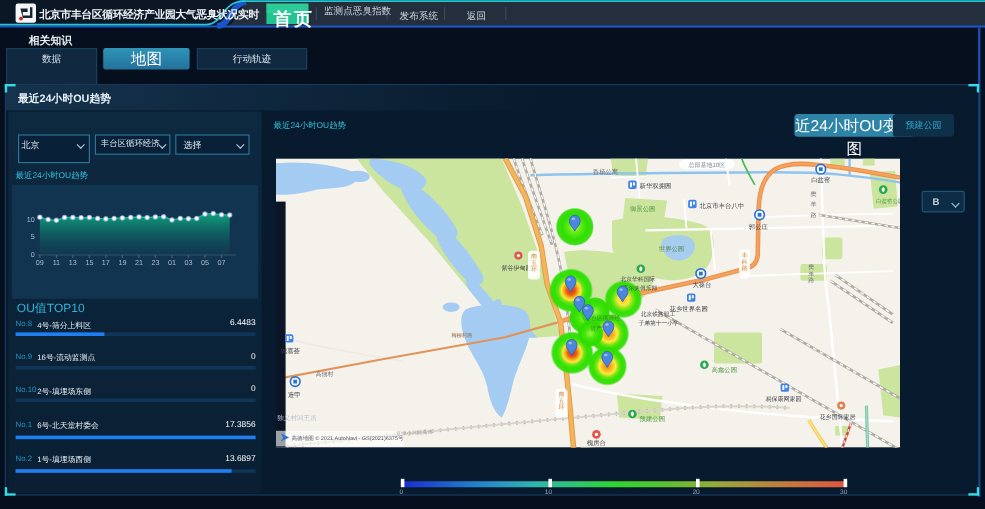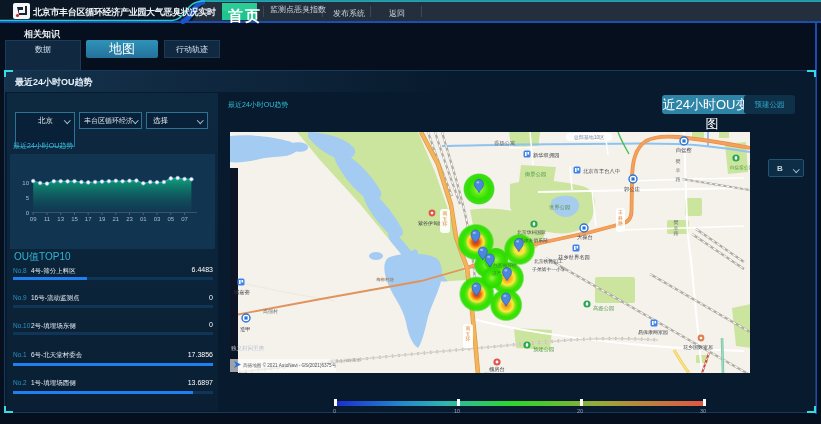--- a/index.html
+++ b/index.html
@@ -29,34 +29,34 @@
 </svg>
 <div class="abs" style="left:33px;top:6px;width:145px;font-size:9px;font-weight:bold;color:#eef3f8;letter-spacing:-0.3px;white-space:nowrap">北京市丰台区循环经济产业园大气恶臭状况实时</div>
 <div class="abs" style="left:228px;top:7px;font-size:15px;font-weight:bold;color:#fff;letter-spacing:2px">首页</div>
 <div class="abs" style="left:270px;top:4px;font-size:8px;color:#cdd5de">监测点恶臭指数</div>
 <div class="abs" style="left:333px;top:8px;font-size:8px;color:#cdd5de">发布系统</div>
 <div class="abs" style="left:389px;top:8px;font-size:8px;color:#cdd5de">返回</div>
 
 <div class="abs" style="left:24px;top:28px;font-size:9px;font-weight:bold;color:#e9eff5">相关知识</div>
 <div class="abs" style="left:5px;top:40px;width:76px;height:32px;background:#102940;border:1px solid #1a3c5a;color:#d5e4f0;font-size:8px;text-align:center;line-height:17px">数据</div>
 <div class="abs" style="left:86px;top:40px;width:72px;height:18px;background:linear-gradient(180deg,#2f93b8,#24719b);border-radius:2px;color:#fff;font-size:13px;text-align:center;line-height:18px">地图</div>
-<div class="abs" style="left:164px;top:40px;width:56px;height:18px;background:#102940;border:1px solid #1a3c5a;color:#d5e4f0;font-size:8px;text-align:center;line-height:17px">行动轨迹</div>
+<div class="abs" style="left:164px;top:40px;width:92px;height:18px;background:#102940;border:1px solid #1a3c5a;color:#d5e4f0;font-size:8px;text-align:center;line-height:17px">行动轨迹</div>
 
 <div class="abs" style="left:815px;top:22.5px;width:1.6px;height:391px;background:#1a4db0"></div>
 
 <div class="abs" style="left:4px;top:70px;width:812px;height:343px;background:#081a2d;border:1px solid #16395c"></div>
 <div class="abs" style="left:5px;top:71px;width:450px;height:21px;background:linear-gradient(90deg,#15334d,rgba(10,26,45,0))"></div>
 <div class="abs" style="left:15px;top:76px;font-size:9px;font-weight:bold;color:#e8f2fa">最近24小时OU趋势</div>
 <div class="abs" style="left:4px;top:70px;width:9px;height:7px;border-left:2px solid #35dce8;border-top:2px solid #35dce8"></div>
 <div class="abs" style="left:807px;top:70px;width:9px;height:7px;border-right:2px solid #35dce8;border-top:2px solid #35dce8"></div>
 <div class="abs" style="left:807px;top:406px;width:9px;height:7px;border-right:2px solid #35dce8;border-bottom:2px solid #35dce8"></div>
 <div class="abs" style="left:4px;top:406px;width:9px;height:7px;border-left:2px solid #35dce8;border-bottom:2px solid #35dce8"></div>
 
 <div class="abs" style="left:7px;top:93px;width:211px;height:318px;background:linear-gradient(180deg,#0d2940,#0a1f33)"></div>
-<div class="abs" style="left:15px;top:112px;width:60px;height:35px;background:#092138;border:1px solid #2c7396;color:#dfe9f2;font-size:7.5px;line-height:15px;padding-left:22px">北京<i class="chev"></i></div>
+<div class="abs" style="left:15px;top:112px;width:60px;height:24px;background:#092138;border:1px solid #2c7396;color:#dfe9f2;font-size:7.5px;line-height:15px;padding-left:2px">北京<i class="chev"></i></div>
 <div class="abs" style="left:79px;top:112px;width:63px;height:17px;background:#092138;border:1px solid #2c7396;color:#dfe9f2;font-size:7.5px;line-height:15px;padding-left:4px;white-space:nowrap;overflow:hidden;font-size:7px">丰台区循环经济<i class="chev" style="right:3.5px"></i></div>
 <div class="abs" style="left:146px;top:112px;width:62px;height:17px;background:#092138;border:1px solid #2c7396;color:#dfe9f2;font-size:7.5px;line-height:15px;padding-left:6px">选择<i class="chev"></i></div>
 <div class="abs" style="left:13px;top:141px;font-size:7px;color:#35c0dc">最近24小时OU趋势</div>
 <div class="abs" style="left:10px;top:154px;width:205px;height:95px;background:#113450"></div>
 <svg class="abs" style="left:10px;top:154px" width="205" height="95" viewBox="0 0 205 95">
   <defs>
     <linearGradient id="ag" x1="0" y1="0" x2="0" y2="1">
       <stop offset="0" stop-color="#0ea57c" stop-opacity=".97"></stop>
       <stop offset="1" stop-color="#10465a" stop-opacity=".25"></stop>
     </linearGradient>

